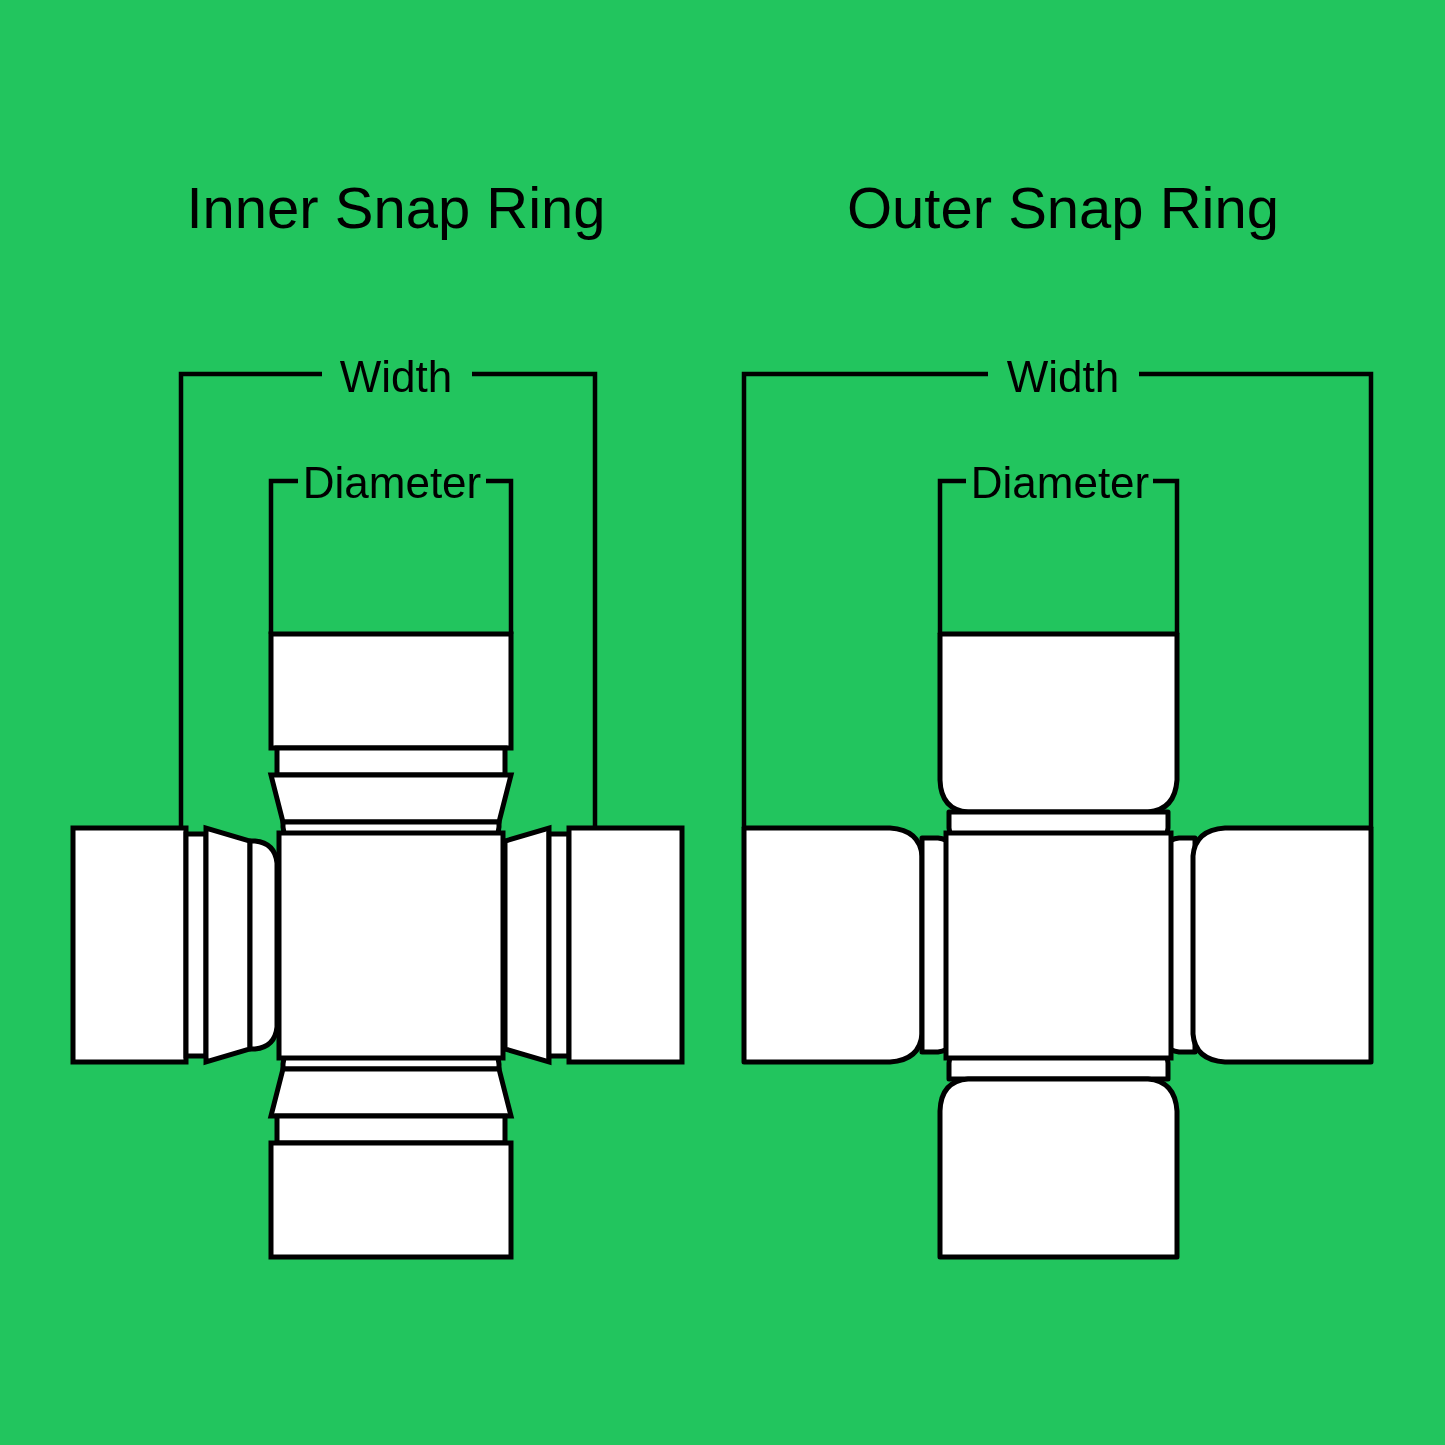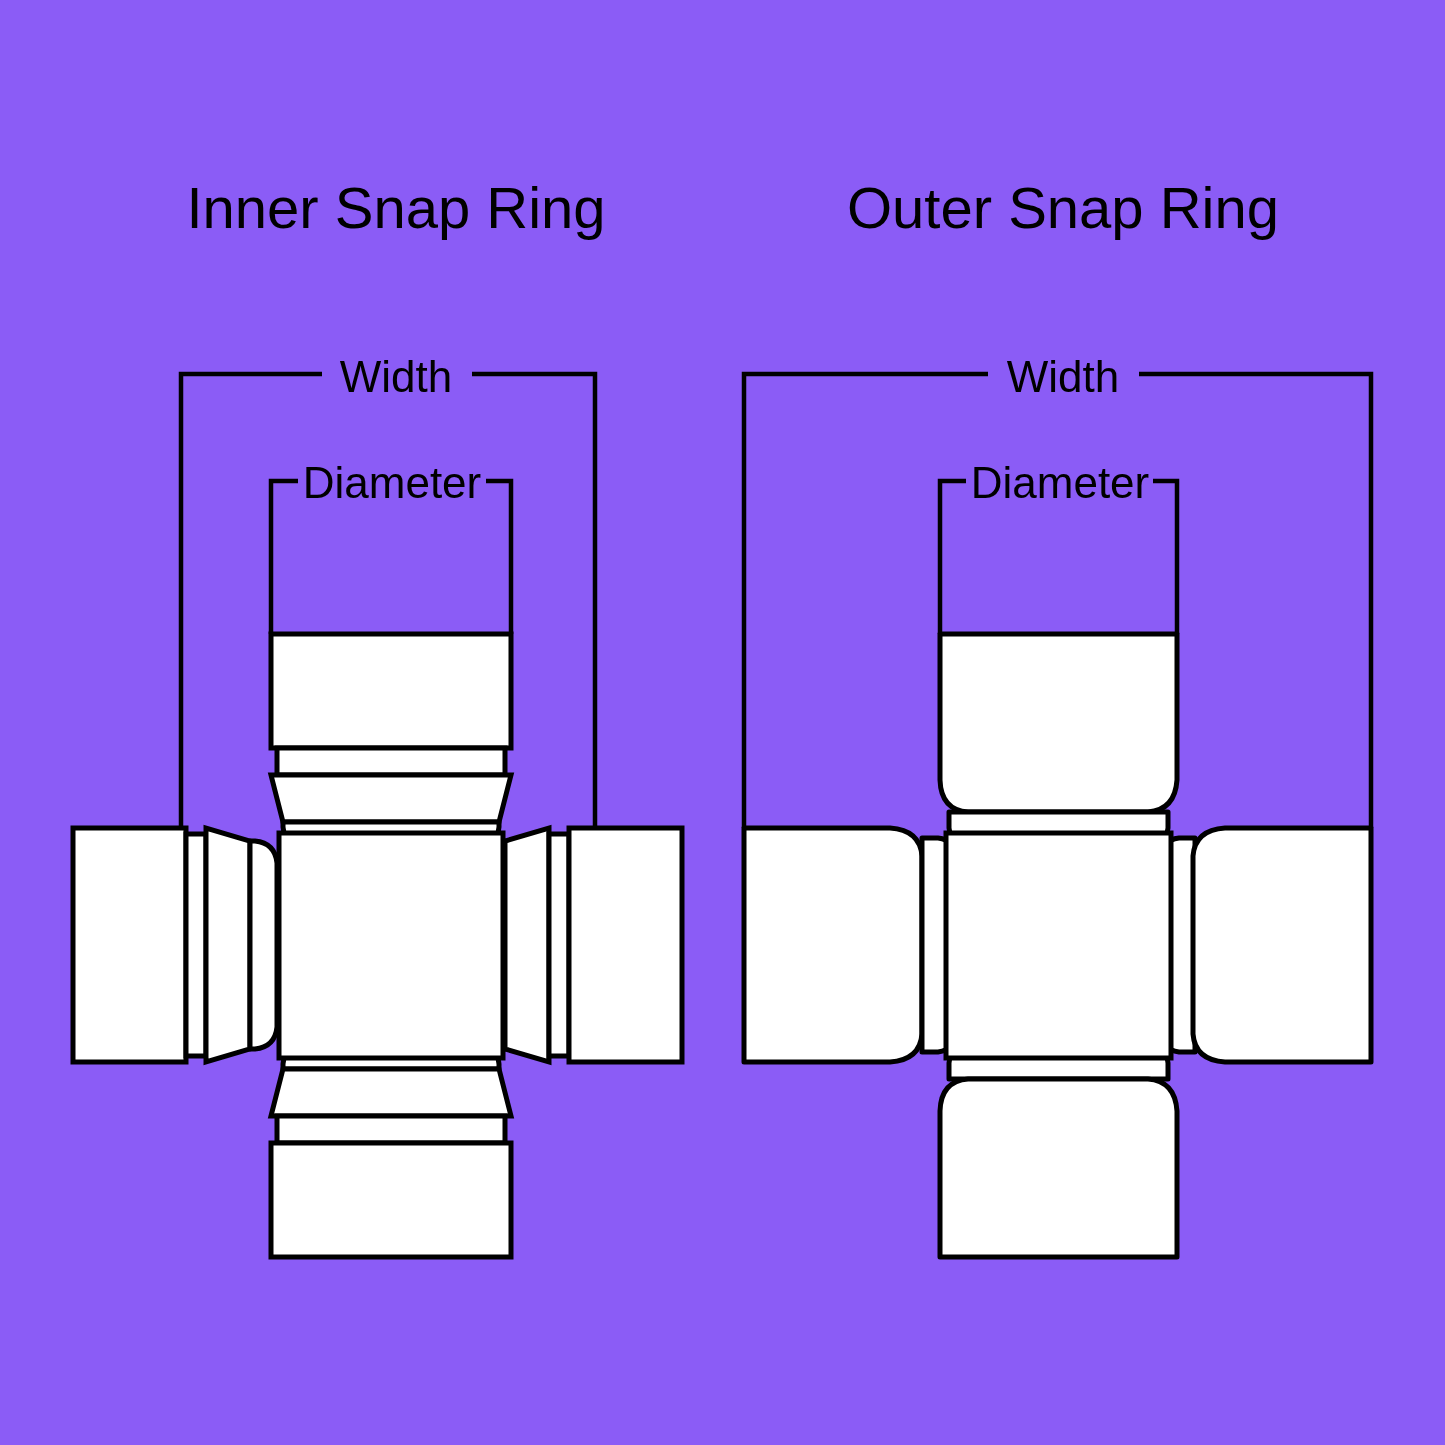--- a/index.html
+++ b/index.html
@@ -12,21 +12,21 @@
     width: 1445px;
     height: 1445px;
     font-family: "Liberation Sans", sans-serif;
     color: #000000;
     overflow: hidden;
   }
   #page {
     position: relative;
     width: 1445px;
     height: 1445px;
-    background: #8b5cf6;
+    background: #22c55e;
   }
   svg.diagram {
     position: absolute;
     top: 0;
     left: 0;
     width: 1445px;
     height: 1445px;
     display: block;
   }
   .panel-title {

